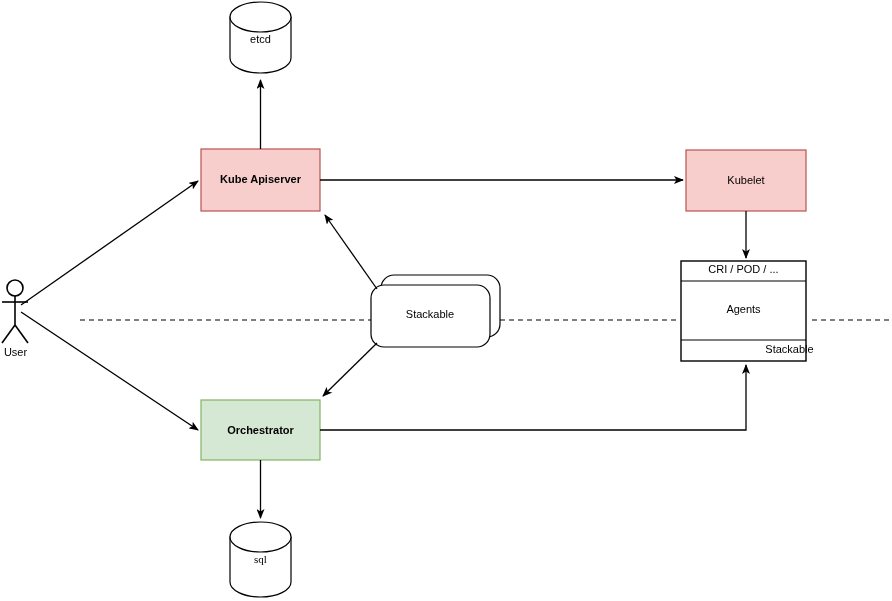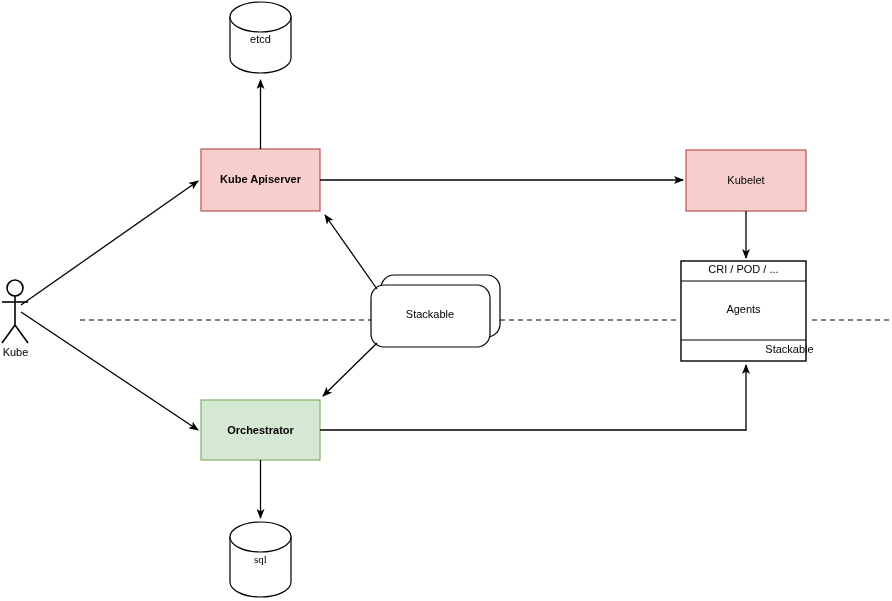--- a/index.html
+++ b/index.html
@@ -118,15 +118,15 @@
 
   <div class="node-label lbl-etcd">etcd</div>
   <div class="node-label lbl-apiserver">Kube Apiserver</div>
   <div class="node-label lbl-kubelet">Kubelet</div>
   <div class="node-label lbl-cri">CRI / POD / ...</div>
   <div class="node-label lbl-agents">Agents</div>
   <div class="node-label lbl-stackable">Stackable</div>
   <div class="node-label lbl-operators">Stackable</div>
   <div class="node-label lbl-orch">Orchestrator</div>
   <div class="node-label lbl-sql">sql</div>
-  <div class="node-label lbl-user">Kube</div>
+  <div class="node-label lbl-user">User</div>
 
 </div>
 
 </body></html>

